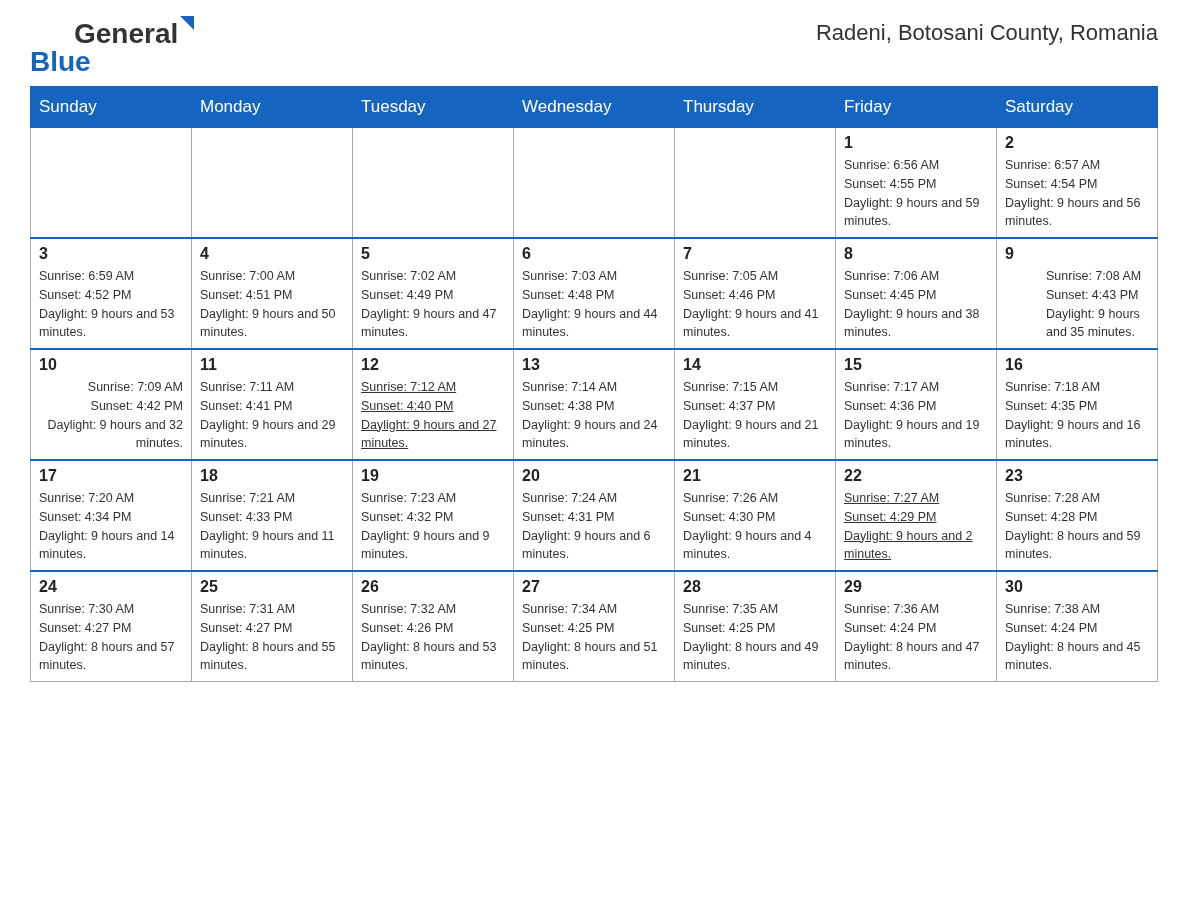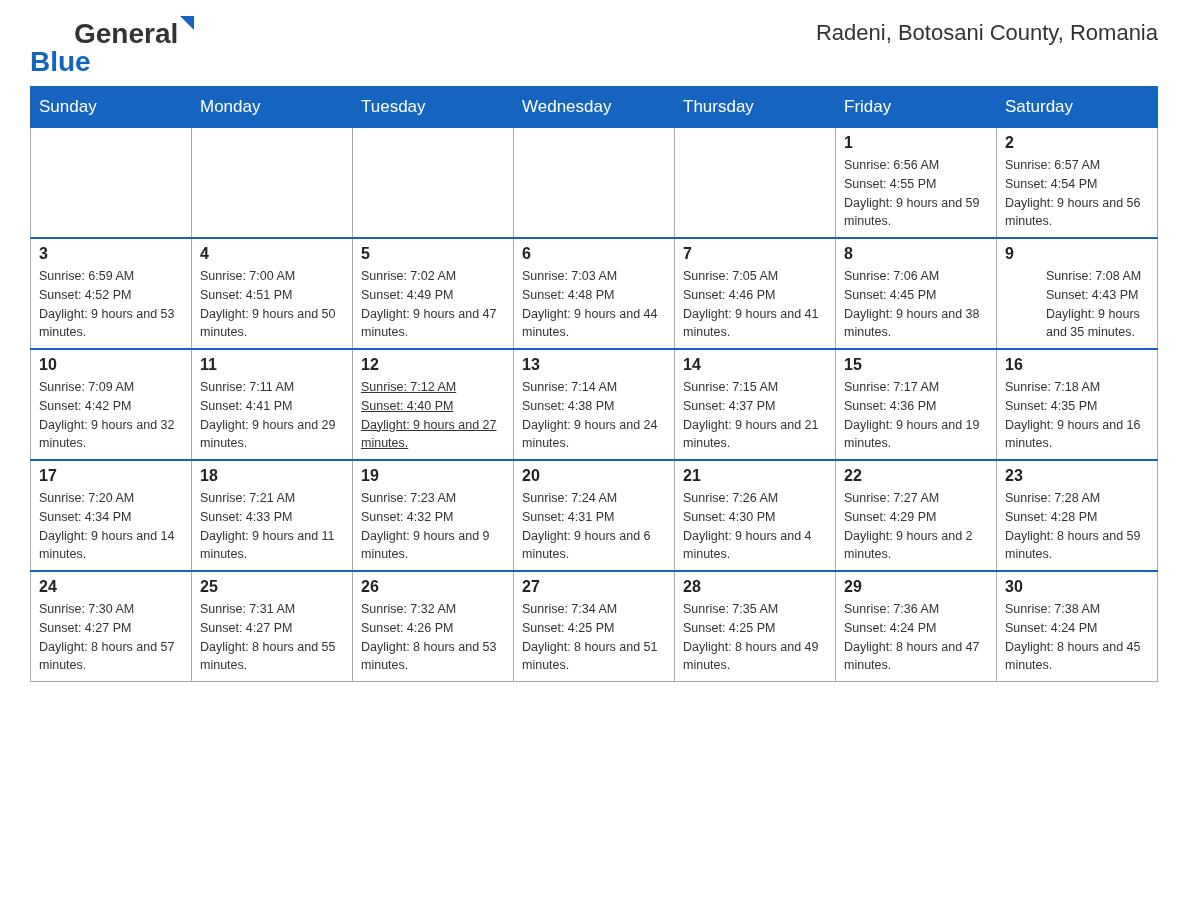--- a/index.html
+++ b/index.html
@@ -192,21 +192,21 @@
         <td>
           <span class="day-number">9</span>
           <div class="day-info" style="white-space: pre-line; margin-left: 41px;">Sunrise: 7:08 AM
 Sunset: 4:43 PM
 Daylight: 9 hours and 35 minutes.</div>
         </td>
       </tr>
       <tr class="row-separator">
         <td>
           <span class="day-number">10</span>
-          <div class="day-info" style="white-space: pre-line;">Sunrise: 7:09 AM
+          <div class="day-info" style="white-space: pre-line; text-align: right;">Sunrise: 7:09 AM
 Sunset: 4:42 PM
 Daylight: 9 hours and 32 minutes.</div>
         </td>
         <td>
           <span class="day-number">11</span>
           <div class="day-info" style="white-space: pre-line;">Sunrise: 7:11 AM
 Sunset: 4:41 PM
 Daylight: 9 hours and 29 minutes.</div>
         </td>
         <td>
@@ -266,21 +266,21 @@
 Daylight: 9 hours and 6 minutes.</div>
         </td>
         <td>
           <span class="day-number">21</span>
           <div class="day-info" style="white-space: pre-line;">Sunrise: 7:26 AM
 Sunset: 4:30 PM
 Daylight: 9 hours and 4 minutes.</div>
         </td>
         <td>
           <span class="day-number">22</span>
-          <div class="day-info" style="white-space: pre-line;">Sunrise: 7:27 AM
+          <div class="day-info" style="white-space: pre-line; text-decoration: underline;">Sunrise: 7:27 AM
 Sunset: 4:29 PM
 Daylight: 9 hours and 2 minutes.</div>
         </td>
         <td>
           <span class="day-number">23</span>
           <div class="day-info" style="white-space: pre-line;">Sunrise: 7:28 AM
 Sunset: 4:28 PM
 Daylight: 8 hours and 59 minutes.</div>
         </td>
       </tr>

